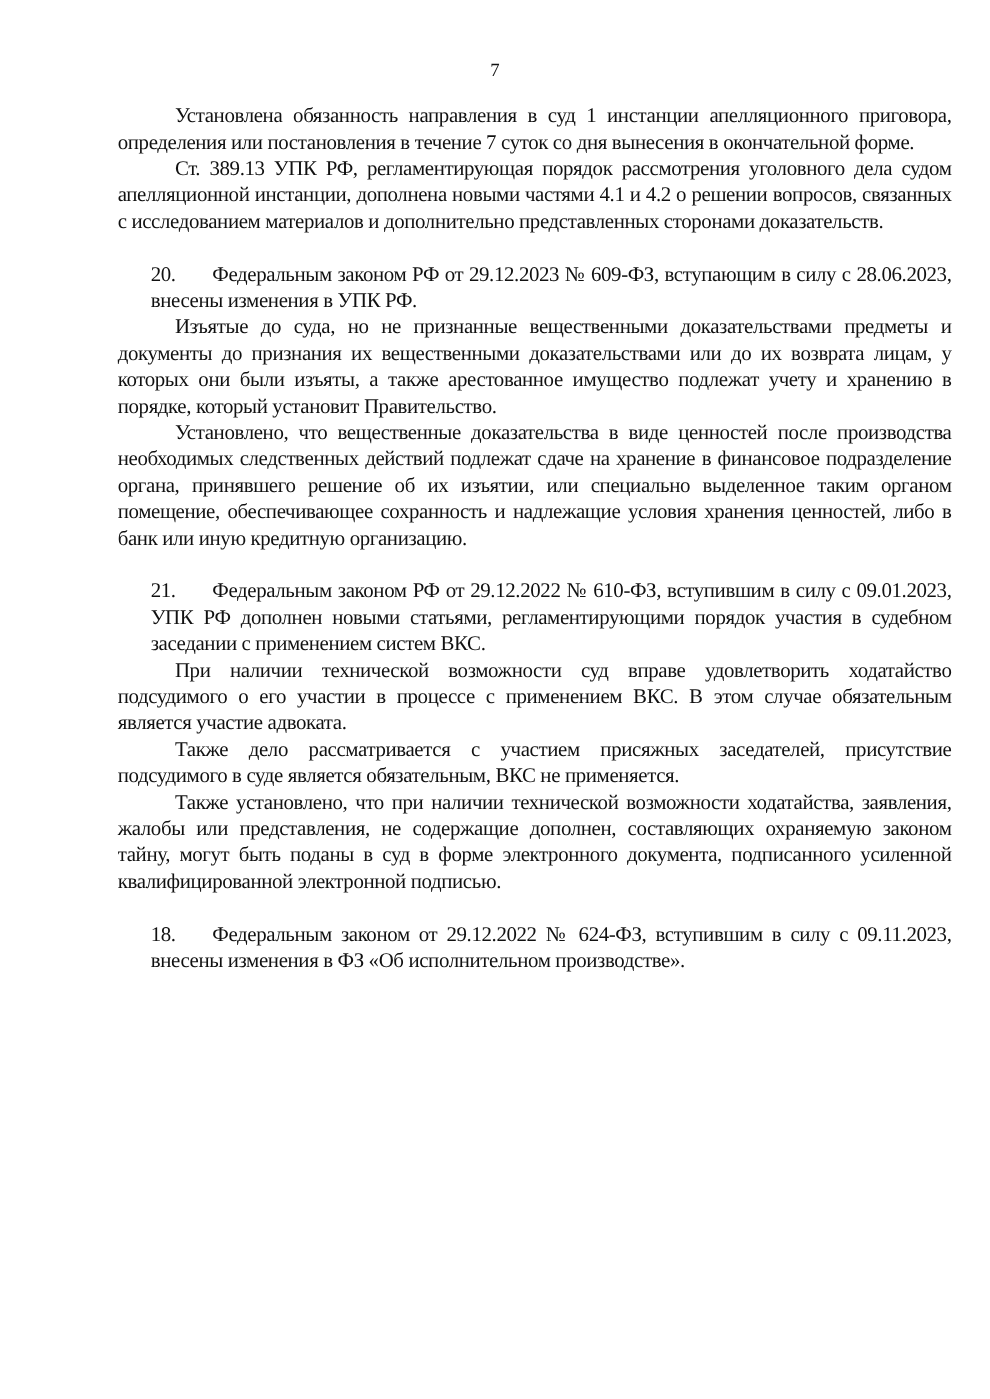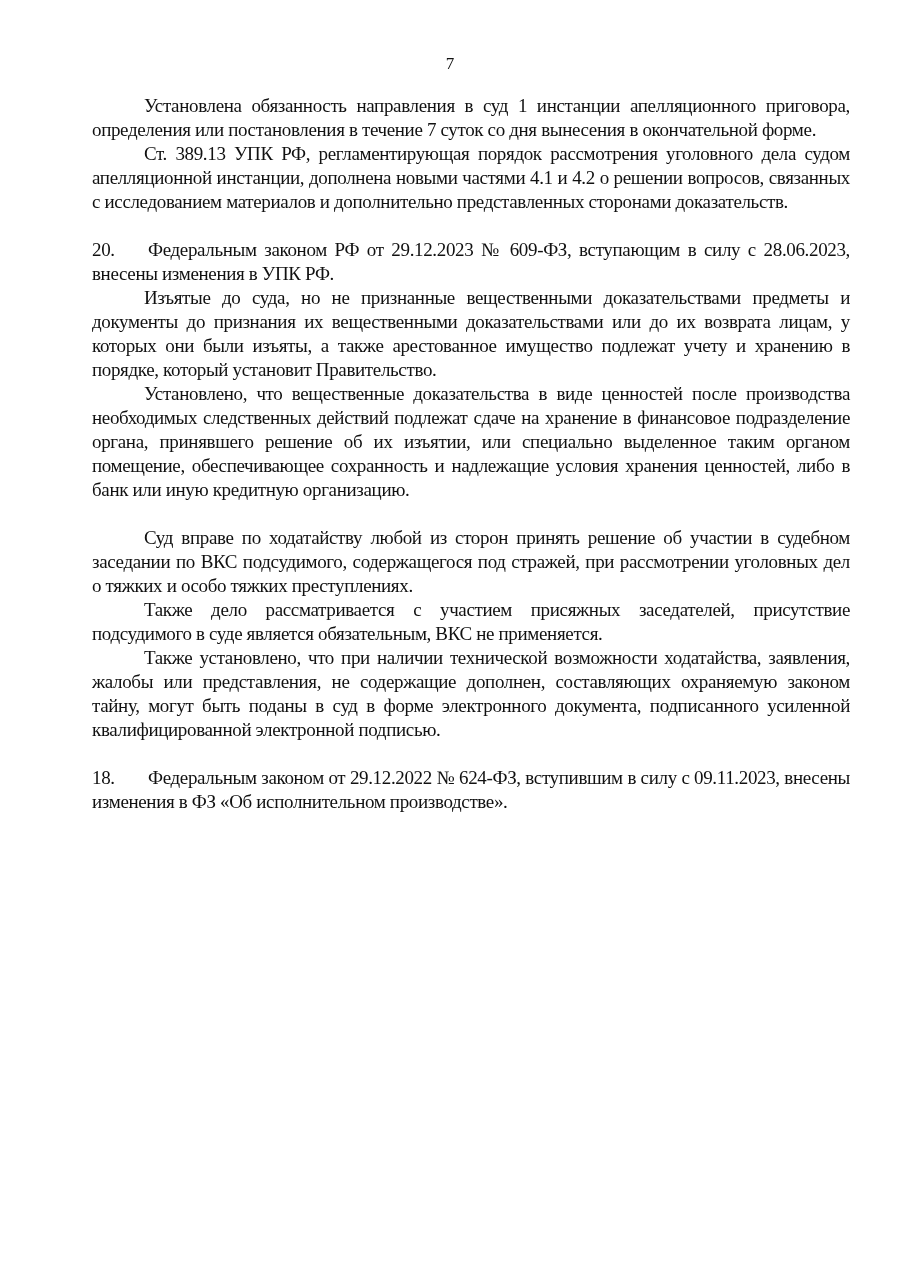--- a/index.html
+++ b/index.html
@@ -7,33 +7,33 @@
     .page {
       position: absolute; left: 0; top: 0; width: 900px; height: 1272px; background: #fff;
       color: #111;
       font-family: "Liberation Serif", serif;
     }
     .page-number {
       position: absolute; top: 53px; left: 0; width: 900px; text-align: center;
       font-size: 17px; line-height: 22px;
     }
     .body-text {
-      position: absolute; left: 92px; top: 94px; width: 758px;
+      position: absolute; left: 107px; top: 94px; width: 758px;
     }
     .para {
       margin: 0;
       font-size: 19px;
       line-height: 24px;
       text-align: justify;
       text-indent: 52px;
       letter-spacing: -0.35px;
       word-spacing: 0px;
       transform-origin: left top;
     }
-    .para.item { text-indent: 0; }
+    .para.item { text-indent: 0; margin-left: 30px; }
     .item-num { display: inline-block; width: 56px; }
     .gap { height: 24px; }
   </style>
 </head>
 <body>
 
 <div class="page">
   <div class="page-number">7</div>
 
   <div class="body-text">
@@ -47,21 +47,22 @@
 
     <section>
       <p class="para item"><span class="item-num">20.</span><span>Федеральным законом РФ от 29.12.2023 № 609-ФЗ, вступающим в силу с 28.06.2023, внесены изменения в УПК РФ.</span></p>
       <p class="para">Изъятые до суда, но не признанные вещественными доказательствами предметы и документы до признания их вещественными доказательствами или до их возврата лицам, у которых они были изъяты, а также арестованное имущество подлежат учету и хранению в порядке, который установит Правительство.</p>
       <p class="para">Установлено, что вещественные доказательства в виде ценностей после производства необходимых следственных действий подлежат сдаче на хранение в финансовое подразделение органа, принявшего решение об их изъятии, или специально выделенное таким органом помещение, обеспечивающее сохранность и надлежащие условия хранения ценностей, либо в банк или иную кредитную организацию.</p>
     </section>
 
     <div class="gap"></div>
 
     <section>
-      <p class="para">Суд вправе по ходатайству любой из сторон принять решение об участии в судебном заседании по ВКС подсудимого, содержащегося под стражей, при рассмотрении уголовных дел о тяжких и особо тяжких преступлениях.</p>
+      <p class="para item"><span class="item-num">21.</span><span>Федеральным законом РФ от 29.12.2022 № 610-ФЗ, вступившим в силу с 09.01.2023, УПК РФ дополнен новыми статьями, регламентирующими порядок участия в судебном заседании с применением систем ВКС.</span></p>
+      <p class="para">При наличии технической возможности суд вправе удовлетворить ходатайство подсудимого о его участии в процессе с применением ВКС. В этом случае обязательным является участие адвоката.</p>
       <p class="para">Также дело рассматривается с участием присяжных заседателей, присутствие подсудимого в суде является обязательным, ВКС не применяется.</p>
       <p class="para">Также установлено, что при наличии технической возможности ходатайства, заявления, жалобы или представления, не содержащие дополнен, составляющих охраняемую законом тайну, могут быть поданы в суд в форме электронного документа, подписанного усиленной квалифицированной электронной подписью.</p>
     </section>
 
     <div class="gap"></div>
 
     <section>
       <p class="para item"><span class="item-num">18.</span><span>Федеральным законом от 29.12.2022 № 624-ФЗ, вступившим в силу с 09.11.2023, внесены изменения в ФЗ «Об исполнительном производстве».</span></p>
     </section>
 

